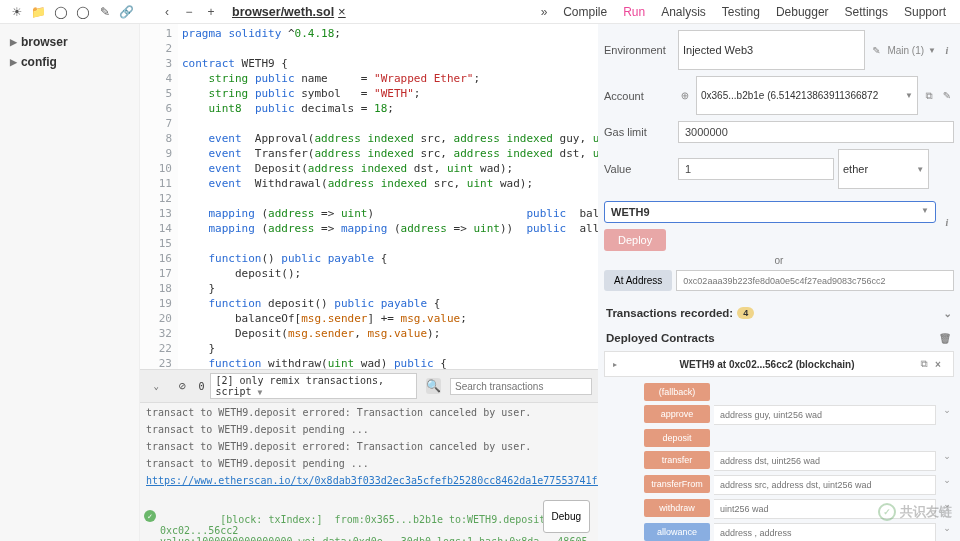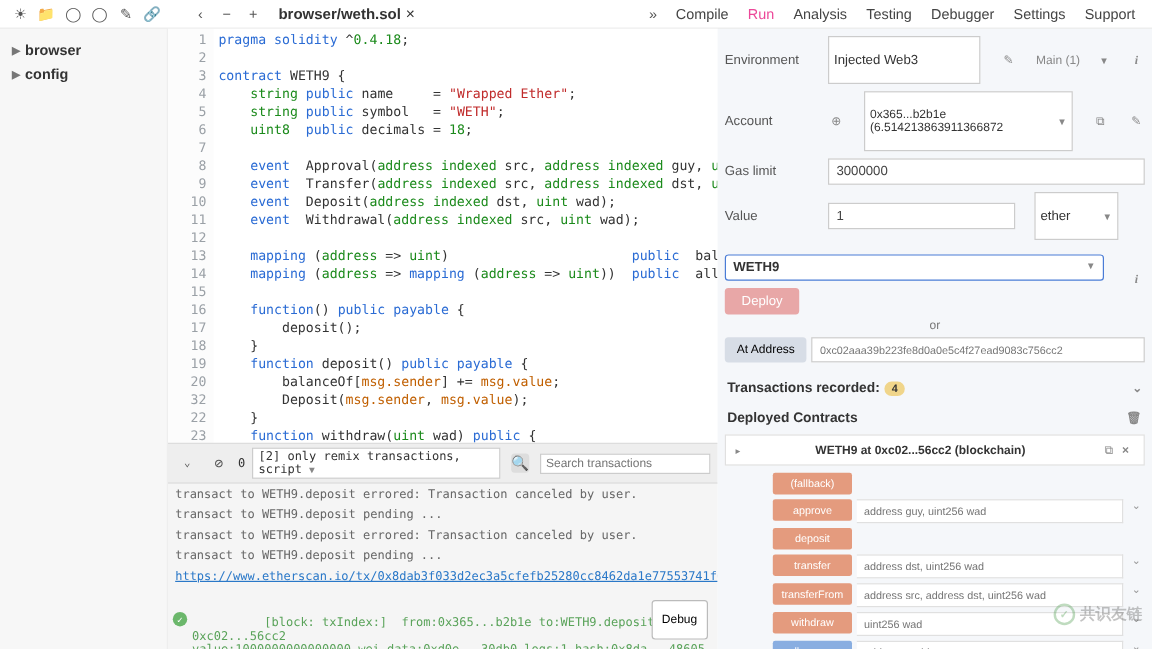--- a/index.html
+++ b/index.html
@@ -1,19 +1,19 @@
 <!DOCTYPE html>
 <html><head>
 <meta charset="utf-8">
 <style>
 * { box-sizing: border-box; margin: 0; padding: 0; }
 body { font-family: -apple-system, "Segoe UI", Arial, sans-serif; font-size: 11px; color: #333; background: #fff; width: 960px; height: 541px; overflow: hidden; }
 .top-bar { display: flex; align-items: center; height: 24px; border-bottom: 1px solid #e8e8e8; padding: 0 6px; }
 .icon-btn { width: 16px; height: 16px; display: inline-flex; align-items: center; justify-content: center; margin: 0 3px; cursor: pointer; color: #555; font-size: 12px; }
-.tab-row { display: flex; align-items: center; padding: 0 4px; }
+.tab-row { display: flex; align-items: center; padding: 0 4px; text-decoration: underline; }
 .tab { display: flex; align-items: center; font-size: 12.5px; font-weight: 600; padding: 2px 6px; }
 .tab-close { margin-left: 4px; font-size: 13px; color: #333; cursor: pointer; font-weight: 400; }
 .main-tab { padding: 4px 8px; font-size: 12px; color: #444; }
 .main-tab.active { color: #ec4899; }
 .spacer { flex: 1; }
 .body-wrap { display: flex; height: 517px; }
 .file-panel { width: 140px; background: #f7f7f7; padding: 8px 4px; border-right: 1px solid #eee; }
 .file-item { display: flex; align-items: center; padding: 3px 6px; font-size: 12px; font-weight: 600; cursor: pointer; color: #333; }
 .caret { margin-right: 4px; color: #777; font-size: 9px; }
 .center { flex: 1; display: flex; flex-direction: column; background: #fff; min-width: 0; }
@@ -30,21 +30,21 @@
 .term-tools { display: flex; align-items: center; padding: 3px 6px; gap: 6px; background: #eee; border-bottom: 1px solid #ddd; }
 .term-sel { background: #fff; border: 1px solid #ccc; padding: 1px 4px; font-size: 10px; }
 .term-search { flex: 1; border: 1px solid #ccc; padding: 2px 4px; font-size: 10px; color: #888; background: #fff; }
 .term-body { flex: 1; overflow: hidden; padding: 4px 6px; color: #666; position: relative; }
 .term-line { margin-bottom: 6px; }
 .term-link { color: #2a78c8; text-decoration: underline; }
 .term-block { color: #5aa35a; margin-top: 2px; position: relative; }
 .check { position: absolute; left: -2px; top: 18px; width: 12px; height: 12px; border-radius: 50%; background: #6bb76b; color: #fff; font-size: 8px; display: flex; align-items: center; justify-content: center; }
 .debug-btn { position: absolute; right: 8px; bottom: 8px; border: 1px solid #bbb; border-radius: 3px; padding: 10px 8px; background: #fff; font-size: 10px; cursor: pointer; }
 .right-panel { width: 362px; background: #f5f7fa; padding: 6px; overflow: hidden; }
-.field-row { display: flex; align-items: center; margin-bottom: 6px; gap: 16px; }
+.field-row { display: flex; align-items: center; margin-bottom: 6px; gap: 4px; }
 .field-lbl { width: 70px; color: #555; font-size: 11px; }
 .field-input { flex: 1; border: 1px solid #ccc; background: #fff; padding: 4px 6px; font-size: 11px; color: #444; }
 .field-select { flex: 1; border: 1px solid #ccc; background: #fff; padding: 13px 4px; font-size: 11px; display: flex; justify-content: space-between; align-items: center; }
 .tick { color: #888; font-size: 8px; }
 .mini-icon { width: 14px; height: 14px; display: inline-flex; align-items: center; justify-content: center; font-size: 10px; color: #888; cursor: pointer; }
 .info-i { font-weight: bold; font-style: italic; font-family: Georgia, serif; color: #888; }
 .contract-sel { border: 1.5px solid #4a7cd6; border-radius: 3px; padding: 4px 6px; display: flex; justify-content: space-between; background: #fff; margin-bottom: 6px; }
 .deploy-btn { background: #e8a7a7; color: #fff; border: none; padding: 5px 14px; border-radius: 3px; font-size: 11px; cursor: pointer; }
 .or-txt { text-align: center; color: #777; font-size: 10px; margin: 4px 0; }
 .at-row { display: flex; gap: 4px; margin-bottom: 10px; }
@@ -192,21 +192,21 @@
     <div class="field-row">
       <span class="field-lbl">Value</span>
       <input class="field-input" style="flex: 0.55 1 0%;" value="1">
       <div class="field-select" style="flex:0.35">
           <span>ether</span>
           <span class="tick">▼</span>
         </div>
     </div>
 
     <div style="height:6px"></div>
-    <div style="display:flex;gap:20px;align-items:flex-end">
+    <div style="display:flex;gap:4px;align-items:flex-end">
       <div class="contract-sel" style="flex:1">
         <span style="font-weight:600">WETH9</span>
           <span class="tick">▼</span>
       </div>
       <span class="mini-icon info-i">i</span>
     </div>
     <button class="deploy-btn">Deploy</button>
     <div class="or-txt">or</div>
     <div class="at-row">
       <button class="at-btn">At Address</button>

